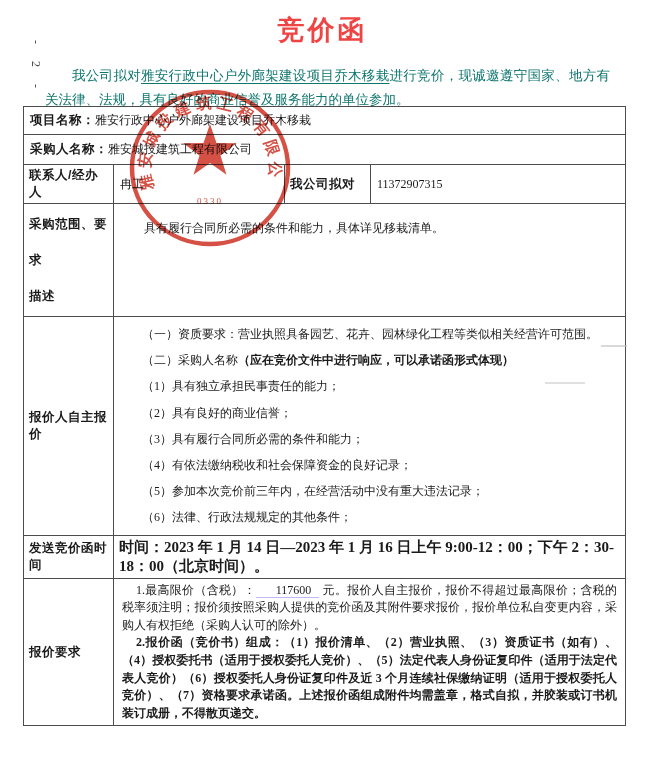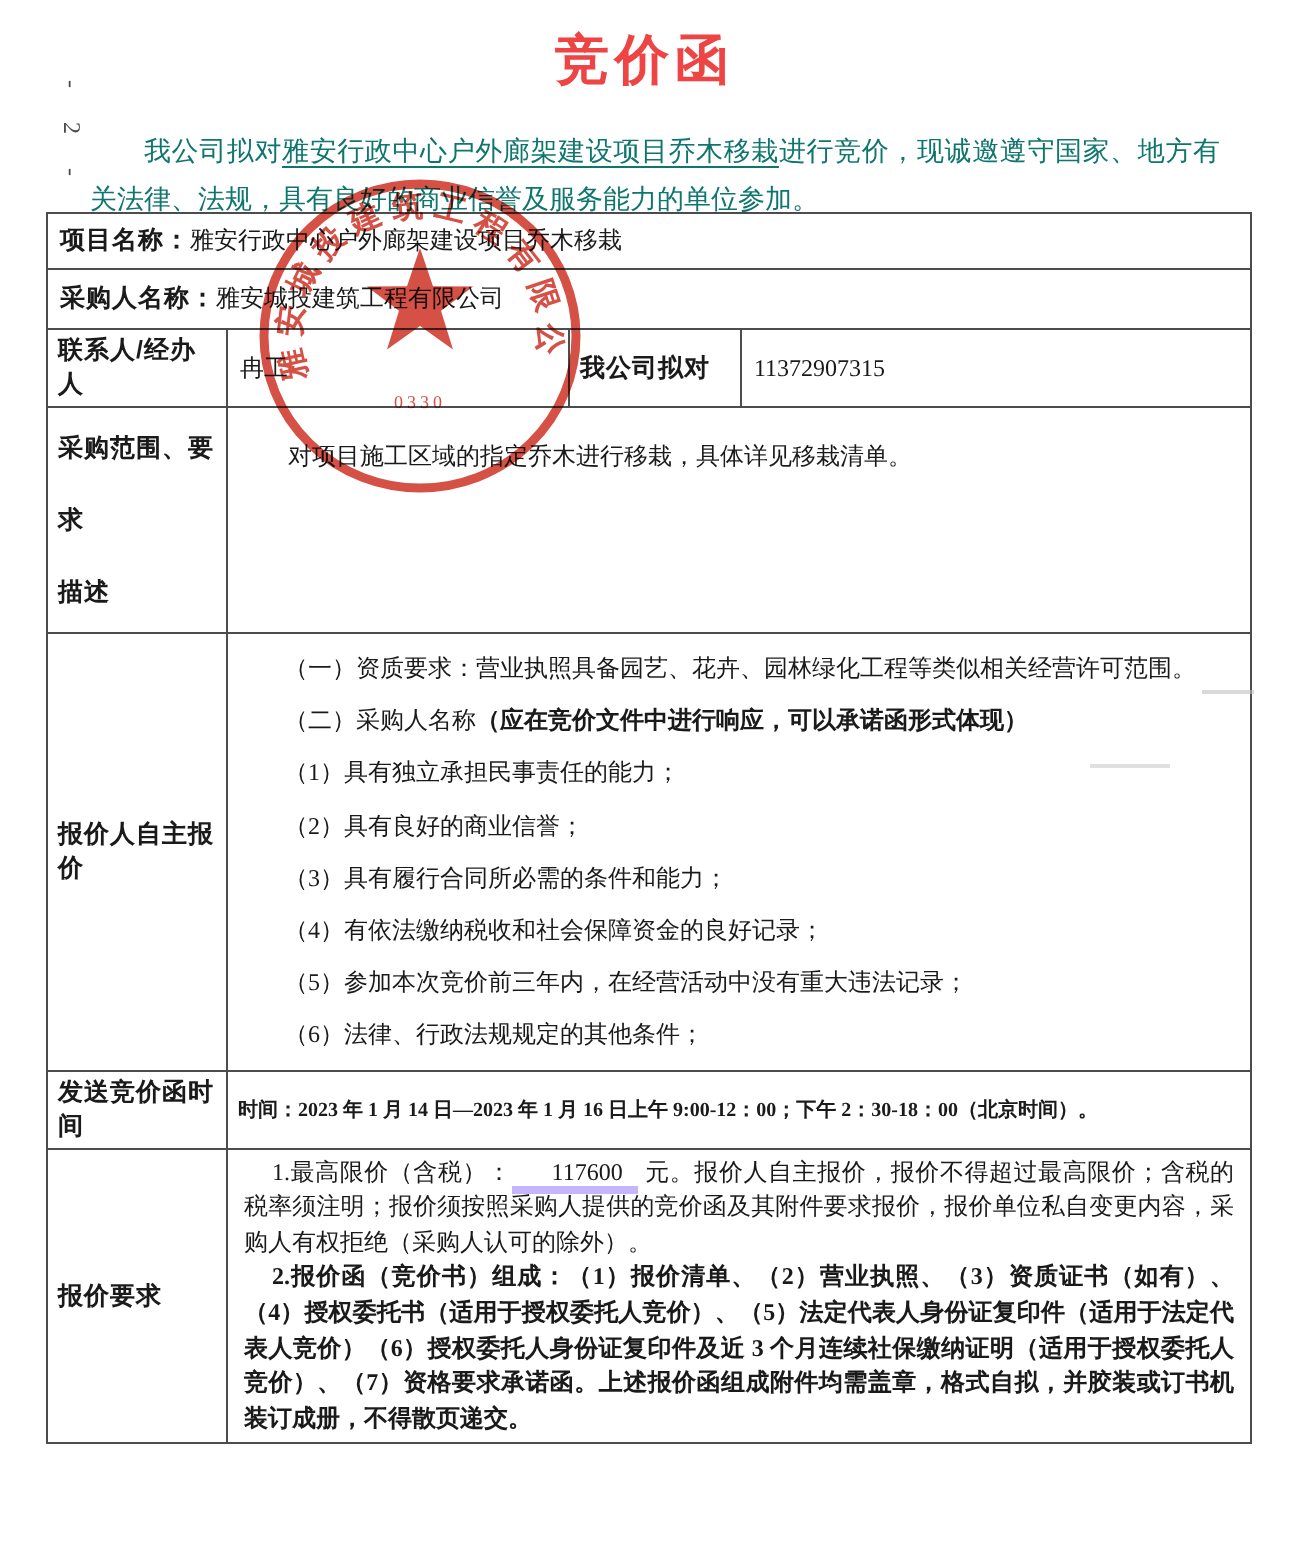--- a/index.html
+++ b/index.html
@@ -40,24 +40,24 @@
   .lab-inline{
     font-family:"Liberation Sans","DejaVu Sans",sans-serif;
     font-weight:700;font-size:12.5px;letter-spacing:0.5px;
   }
   .scope-label{white-space:pre-line;line-height:36px;}
   .scope-val{vertical-align:top !important;padding-top:16px !important;text-indent:2em;}
   .sched{line-height:20px;padding-left:8px !important;}
   .qual{padding:4px 10px 4px 28px !important;}
   .q-line{line-height:26.2px;}
   .bold{font-weight:700;}
-  .time-val{font-weight:700;padding-left:5px !important;font-size:10px;}
+  .time-val{font-weight:700;padding-left:5px !important;font-size:15px;}
   .quote-cell{padding:3px 8px !important;}
   .quote-cell p{margin:0;line-height:17.6px;text-align:justify;text-indent:14px;}
-  .amount{border-bottom:4px solid #c4b5fd;padding:0 8px 0 20px;}
+  .amount{border-bottom:1px solid #c4b5fd;padding:0 8px 0 20px;}
   .seal{
     position:absolute;left:124px;top:88px;width:172px;height:168px;
     opacity:0.88;mix-blend-mode:multiply;pointer-events:none;z-index:5;
   }
   .noise1{position:absolute;right:18px;top:345px;width:26px;height:2px;background:#bfbfbf;opacity:.6;}
   .noise2{position:absolute;right:60px;top:382px;width:40px;height:2px;background:#c7c7c7;opacity:.55;}
 </style>
 </head>
 <body>
 
@@ -83,21 +83,21 @@
   </tr>
   <tr style="height:30px">
     <td class="lab">联系人/经办人</td>
     <td>冉工</td>
     <td class="lab">我公司拟对</td>
     <td>11372907315</td>
   </tr>
   <tr style="height:70px">
     <td class="lab scope-label">采购范围、要求
 描述</td>
-    <td colspan="3" class="scope-val">对项目施工区域的指定乔木进行移栽，具体详见移栽清单。</td>
+    <td colspan="3" class="scope-val">具有履行合同所必需的条件和能力，具体详见移栽清单。</td>
   </tr>
   <tr style="height:210px">
     <td class="lab">报价人自主报价</td>
     <td colspan="3" class="qual">
       <div class="q-line">（一）资质要求：营业执照具备园艺、花卉、园林绿化工程等类似相关经营许可范围。</div>
       <div class="q-line"><span>（二）采购人名称</span><span class="bold">（应在竞价文件中进行响应，可以承诺函形式体现）</span></div>
       <div class="q-line">（1）具有独立承担民事责任的能力；</div>
       <div class="q-line">（2）具有良好的商业信誉；</div>
       <div class="q-line">（3）具有履行合同所必需的条件和能力；</div>
       <div class="q-line">（4）有依法缴纳税收和社会保障资金的良好记录；</div>

